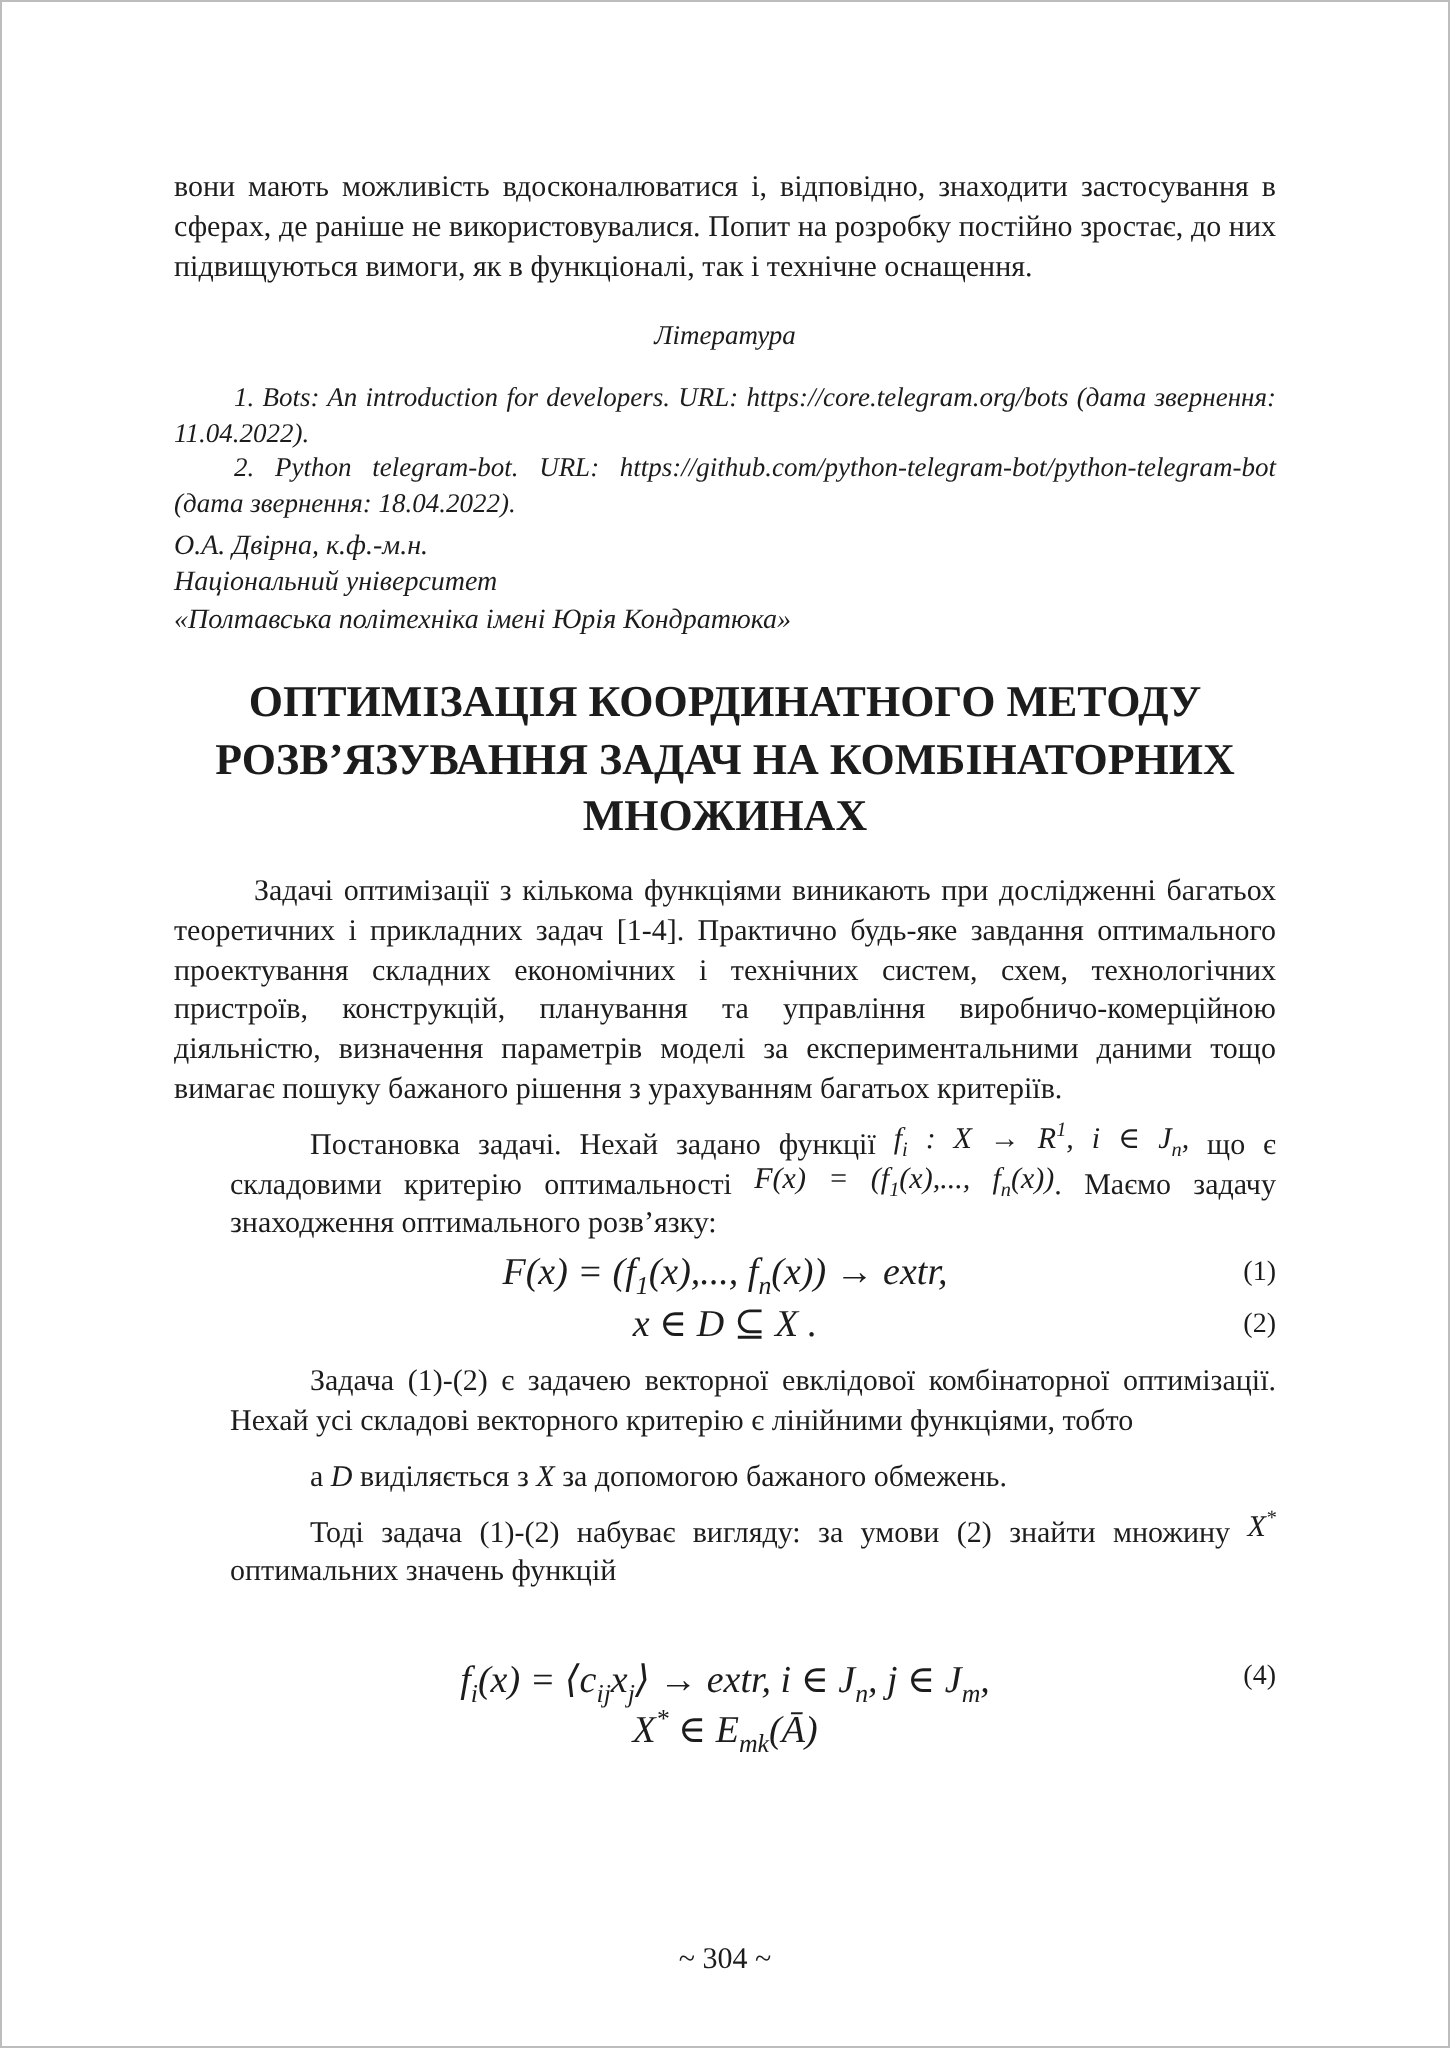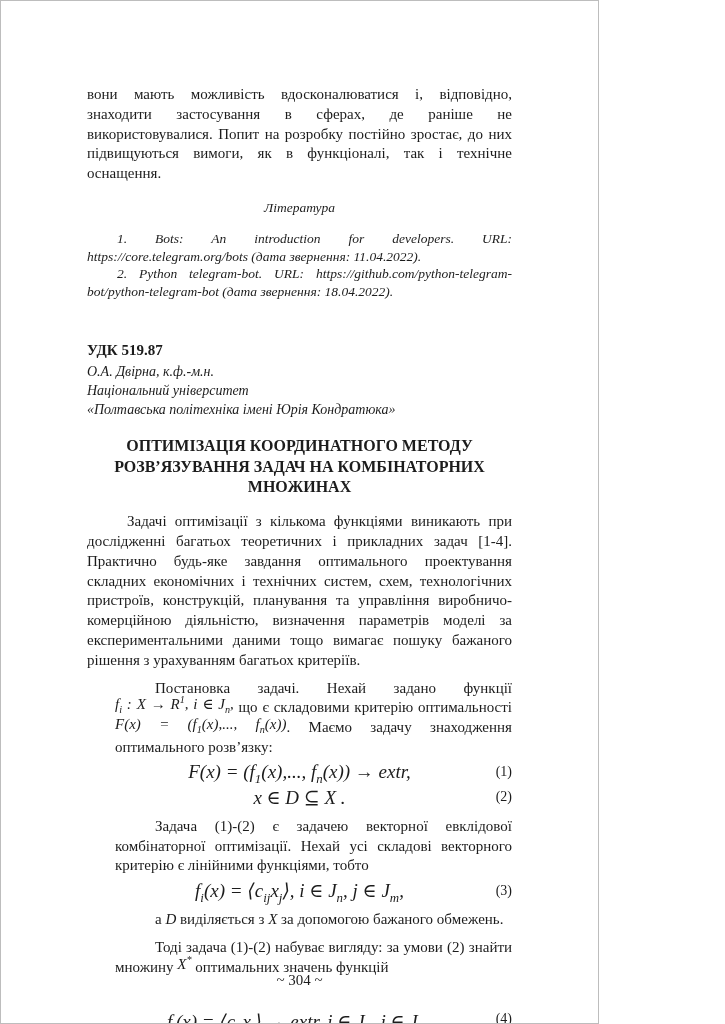--- a/index.html
+++ b/index.html
@@ -1,18 +1,18 @@
 <!DOCTYPE html>
 <html><head>
 <meta charset="utf-8">
 <style>
   * { margin: 0; padding: 0; box-sizing: border-box; }
   html, body { background: #ffffff; }
   .page {
-    width: 599px;
+    width: 725px;
     height: 1024px;
     background: #ffffff;
     border: 1px solid #bdbdbd;
     font-family: "Liberation Serif", "DejaVu Serif", serif;
     color: #1c1c1c;
     padding: 84px 86px 40px 86px;
     position: relative;
     overflow: hidden;
   }
   .body-text {
@@ -42,21 +42,21 @@
     font-size: 15px;
   }
   .authors {
     text-align: left;
     font-style: italic;
     font-size: 14px;
     line-height: 1.35;
     margin-top: 4px;
   }
   .title {
-    font-size: 16px;
+    font-size: 22px;
     font-weight: bold;
     text-align: center;
     line-height: 1.3;
     margin: 16px 10px 14px 10px;
   }
   .formula {
     font-style: italic;
     white-space: nowrap;
   }
   .raised { position: relative; top: -3px; }
@@ -95,21 +95,20 @@
 <div class="page">
 
   <section>
     <p class="body-text">вони мають можливість вдосконалюватися і, відповідно, знаходити застосування в сферах, де раніше не використовувалися. Попит на розробку постійно зростає, до них підвищуються вимоги, як в функціоналі, так і технічне оснащення.</p>
     <p class="lit-heading">Література</p>
     <p class="lit-item">1. Bots: An introduction for developers. URL: https://core.telegram.org/bots (дата звернення: 11.04.2022).</p>
     <p class="lit-item">2. Python telegram-bot. URL: https://github.com/python-telegram-bot/python-telegram-bot (дата звернення: 18.04.2022).</p>
   </section>
 
   <section>
-    <p class="udc">УДК 519.87</p>
 
     <div class="authors">
       <p>О.А. Двірна, к.ф.-м.н.</p>
       <p>Національний університет</p>
       <p>«Полтавська політехніка імені Юрія Кондратюка»</p>
     </div>
 
     <h1 class="title">ОПТИМІЗАЦІЯ КООРДИНАТНОГО МЕТОДУ РОЗВ’ЯЗУВАННЯ ЗАДАЧ НА КОМБІНАТОРНИХ МНОЖИНАХ</h1>
 
     <p class="body-text indent">Задачі оптимізації з кількома функціями виникають при дослідженні багатьох теоретичних і прикладних задач [1-4]. Практично будь-яке завдання оптимального проектування складних економічних і технічних систем, схем, технологічних пристроїв, конструкцій, планування та управління виробничо-комерційною діяльністю, визначення параметрів моделі за експериментальними даними тощо вимагає пошуку бажаного рішення з урахуванням багатьох критеріїв.</p>
@@ -120,24 +119,20 @@
       <span class="eq-body formula"><span>F(x) = (f</span><sub>1</sub><span>(x),..., f</span><sub>n</sub><span>(x)) → extr,</span></span>
       <span class="eq-num">(1)</span>
     </div>
     <div class="equation">
       <span class="eq-body formula"><span>x ∈ D ⊆ X .</span></span>
       <span class="eq-num">(2)</span>
     </div>
 
     <p class="body-text indent para-gap">Задача (1)-(2) є задачею векторної евклідової комбінаторної оптимізації. Нехай усі складові векторного критерію є лінійними функціями, тобто</p>
 
-    <div class="equation">
-      <span class="eq-body formula"><span>f</span><sub>i</sub><span>(x) = ⟨c</span><sub>ij</sub><span>x</span><sub>j</sub><span>⟩, i ∈ J</span><sub>n</sub><span>, j ∈ J</span><sub>m</sub><span>,</span></span>
-      <span class="eq-num">(3)</span>
-    </div>
 
     <p class="body-text indent para-gap"><span>а </span><i>D</i><span> виділяється з </span><i>X</i><span> за допомогою бажаного обмежень.</span></p>
 
     <p class="body-text indent para-gap"><span>Тоді задача (1)-(2) набуває вигляду: за умови (2) знайти множину </span><span class="formula raised"><span>X</span><sup>*</sup></span><span> оптимальних значень функцій</span></p>
 
     <div class="equation">
       <span class="eq-body eq-stack">
         <span class="formula"><span>f</span><sub>i</sub><span>(x) = ⟨c</span><sub>ij</sub><span>x</span><sub>j</sub><span>⟩ → extr, i ∈ J</span><sub>n</sub><span>, j ∈ J</span><sub>m</sub><span>,</span></span>
         <span class="formula"><span>X</span><sup>*</sup><span> ∈ E</span><sub>mk</sub><span>(</span><span>Ā</span><span>)</span></span>
       </span>

